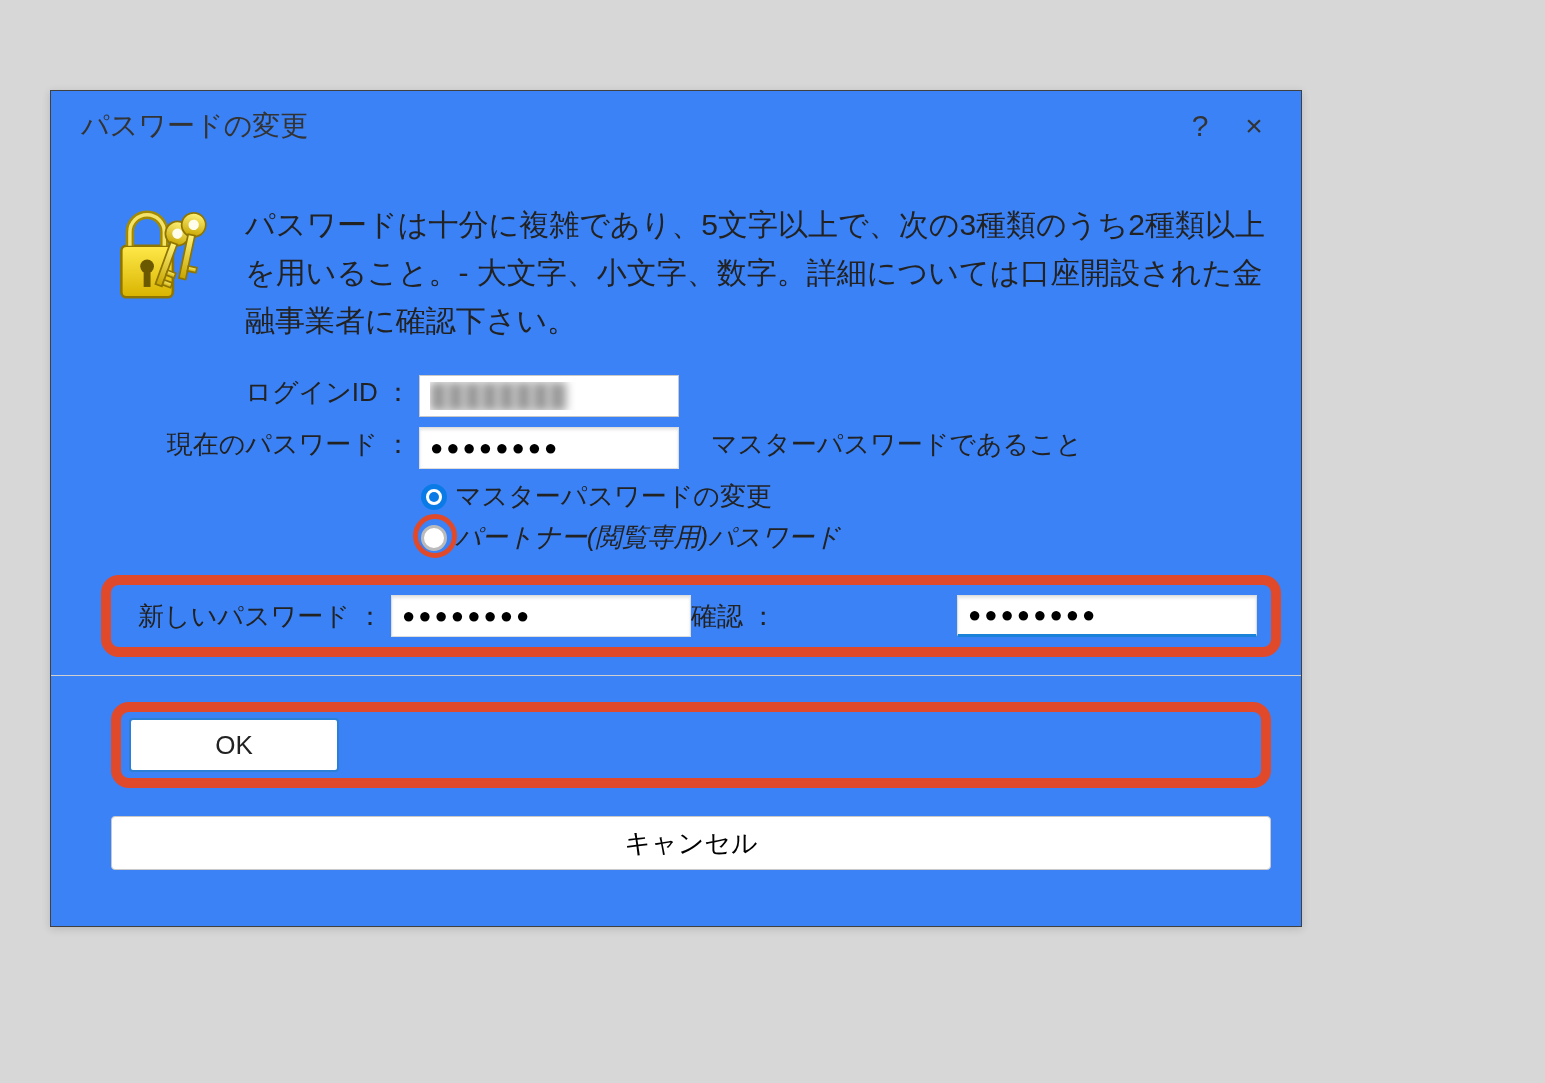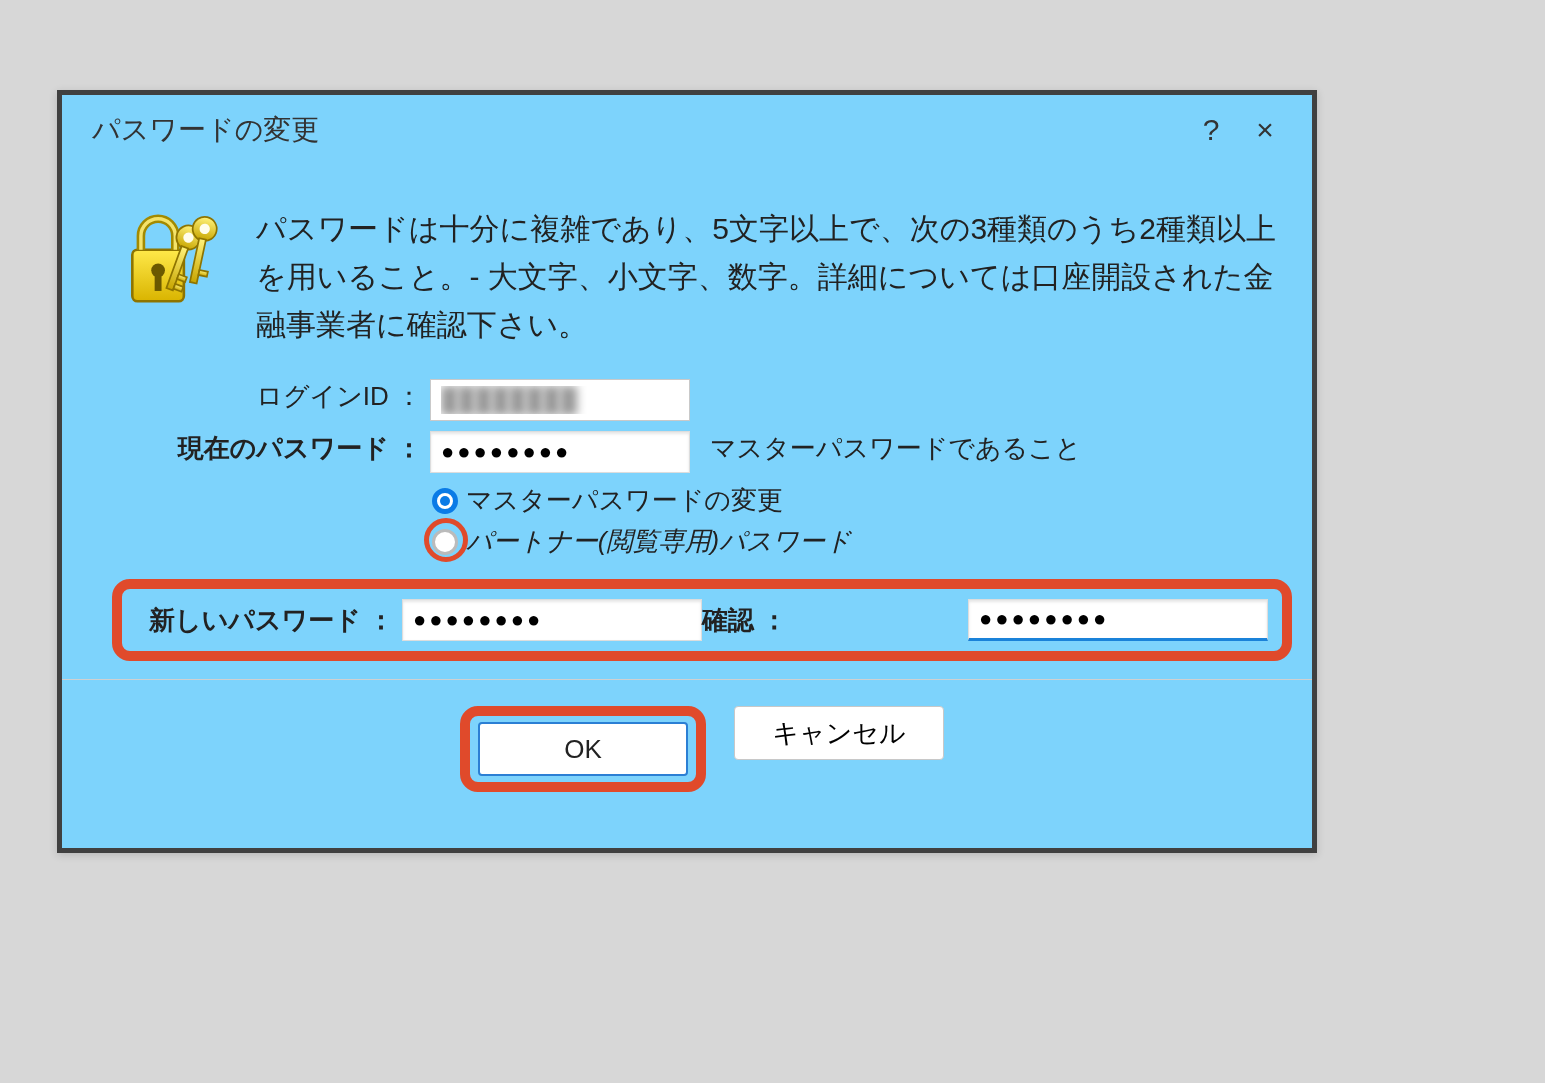--- a/index.html
+++ b/index.html
@@ -7,25 +7,25 @@
     padding: 0;
     width: 1545px;
     height: 1083px;
     background: #d7d7d7;
     font-family: "Yu Gothic UI", "Meiryo", "MS PGothic", sans-serif;
     color: #222;
   }
 
   .dialog {
     position: absolute;
-    left: 57px;
+    left: 50px;
     top: 90px;
     width: 1250px;
-    background: #7dd3fc;
-    border: 5px solid #404040;
+    background: #3b82f6;
+    border: 1px solid #404040;
     box-shadow: 0 2px 8px rgba(0,0,0,0.15);
   }
 
   .title-bar {
     display: flex;
     align-items: center;
     height: 70px;
     padding: 0 20px;
   }
   .title-bar .title {
@@ -63,21 +63,21 @@
     display: flex;
     align-items: flex-start;
     margin: 10px 0 10px 0;
     font-size: 26px;
   }
   .form-label {
     text-align: right;
     padding-right: 8px;
   }
   .login-row .form-label { width: 300px; }
-  .current-row .form-label { width: 300px; font-weight: bold; }
+  .current-row .form-label { width: 300px; }
 
   .field {
     height: 42px;
     border: 1px solid #c9c9c9;
     background: #fff;
     font-size: 24px;
     padding: 0 10px;
     box-sizing: border-box;
   }
   .login-field {
@@ -91,21 +91,21 @@
     width: 260px;
     border: 1px solid #ddd;
     box-shadow: inset 0 2px 3px rgba(0,0,0,0.1);
     font-family: Arial, sans-serif;
     font-size: 22px;
     letter-spacing: 3px;
     color: #000;
   }
   .hint {
     font-size: 26px;
-    margin-left: 20px;
+    margin-left: 32px;
     color: #222;
   }
 
   .radio-group {
     margin: 10px 0 20px 310px;
     font-size: 26px;
   }
   .radio-line {
     display: flex;
     align-items: center;
@@ -147,41 +147,42 @@
   .highlight-box {
     position: relative;
     border: 10px solid #e04a2b;
     border-radius: 18px;
     padding: 10px 14px;
     margin: 0 -10px 0 -10px;
     display: flex;
     align-items: center;
     font-size: 26px;
   }
-  .highlight-box .form-label { white-space: nowrap; font-weight: bold; }
+  .highlight-box .form-label { white-space: nowrap; }
   .new-pwd-label { width: 260px; text-align: right; }
   .confirm-label { width: 260px; text-align: left; margin-left: auto; }
 
   .new-pwd-field, .confirm-field {
     width: 300px;
   }
   .confirm-field {
     border-bottom: 3px solid #1a82d9;
   }
 
   .separator {
     border-top: 1px solid #d0d0d0;
     margin: 18px -30px 0 -60px;
   }
 
   .button-bar {
     display: flex;
     gap: 28px;
     justify-content: center;
     padding: 26px 0 46px 0;
+    flex-direction: column;
   }
   .btn {
     min-width: 210px;
     height: 54px;
     font-size: 26px;
     background: #fff;
     border: 1px solid #c8c8c8;
     border-radius: 4px;
     cursor: pointer;
     padding: 0 30px;

